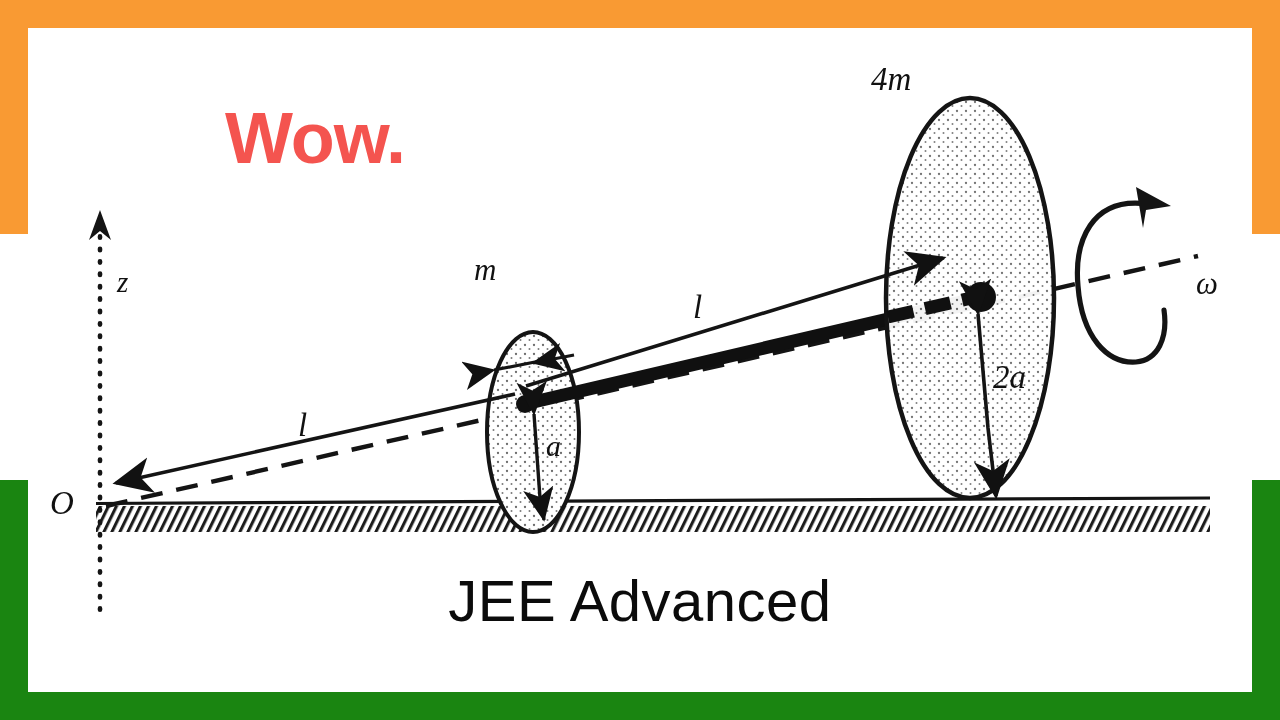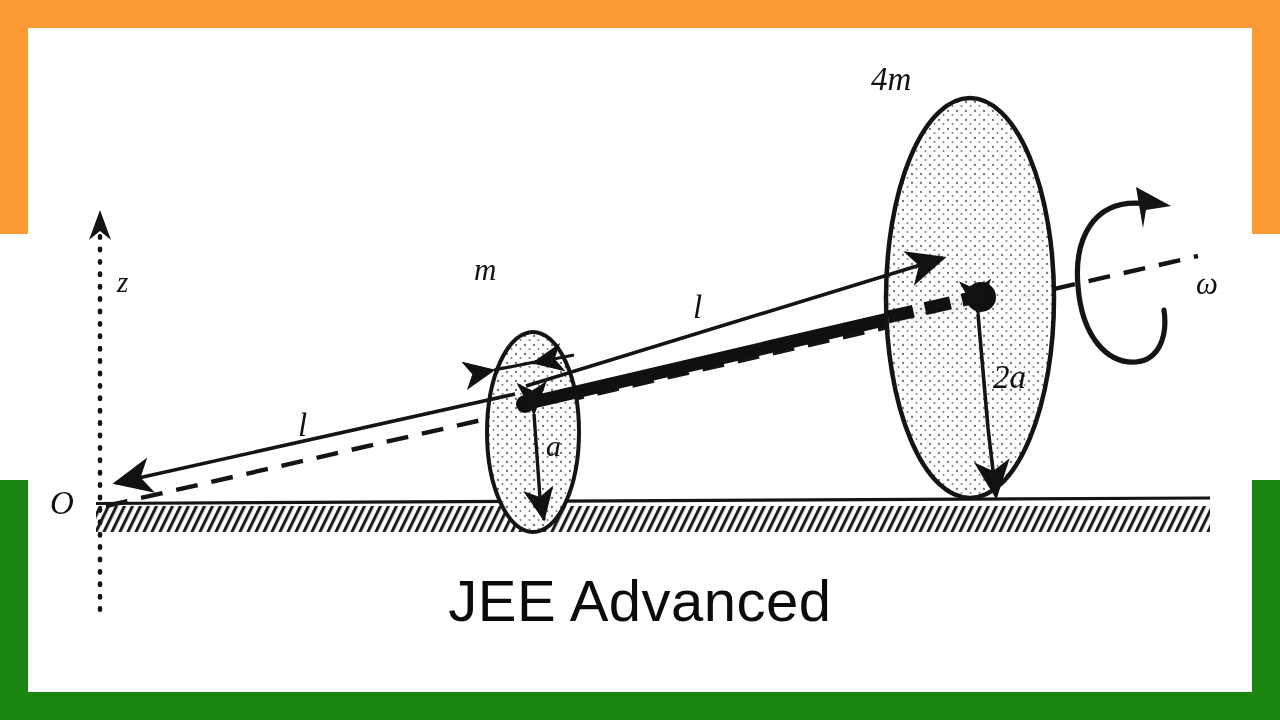--- a/index.html
+++ b/index.html
@@ -151,15 +151,16 @@
 
     <g>
       <path d="M1120 176 C1063 168 1046 214 1050 258
                C1054 310 1080 336 1108 334
                C1130 332 1140 310 1136 282" fill="none" stroke="#141414" stroke-width="5.2" stroke-linecap="round"></path>
       <path d="M1108 159 L1143 178 L1118 182 L1115 200 Z" fill="#141414"></path>
     </g>
     <text class="fig-label" x="1168" y="266" font-size="31">ω</text>
   </svg>
 
+  <div id="wow-text">Wow.</div>
   <div id="caption-text">JEE Advanced</div>
 
 </div>
 
 </body></html>

